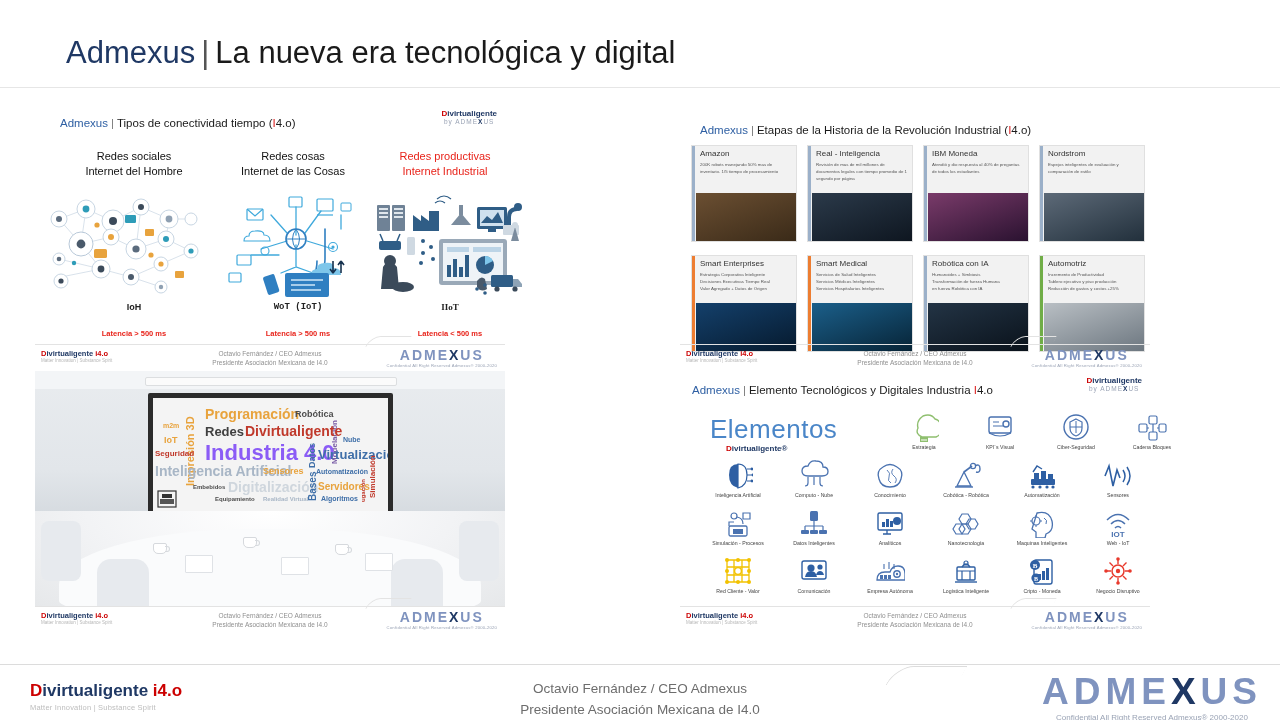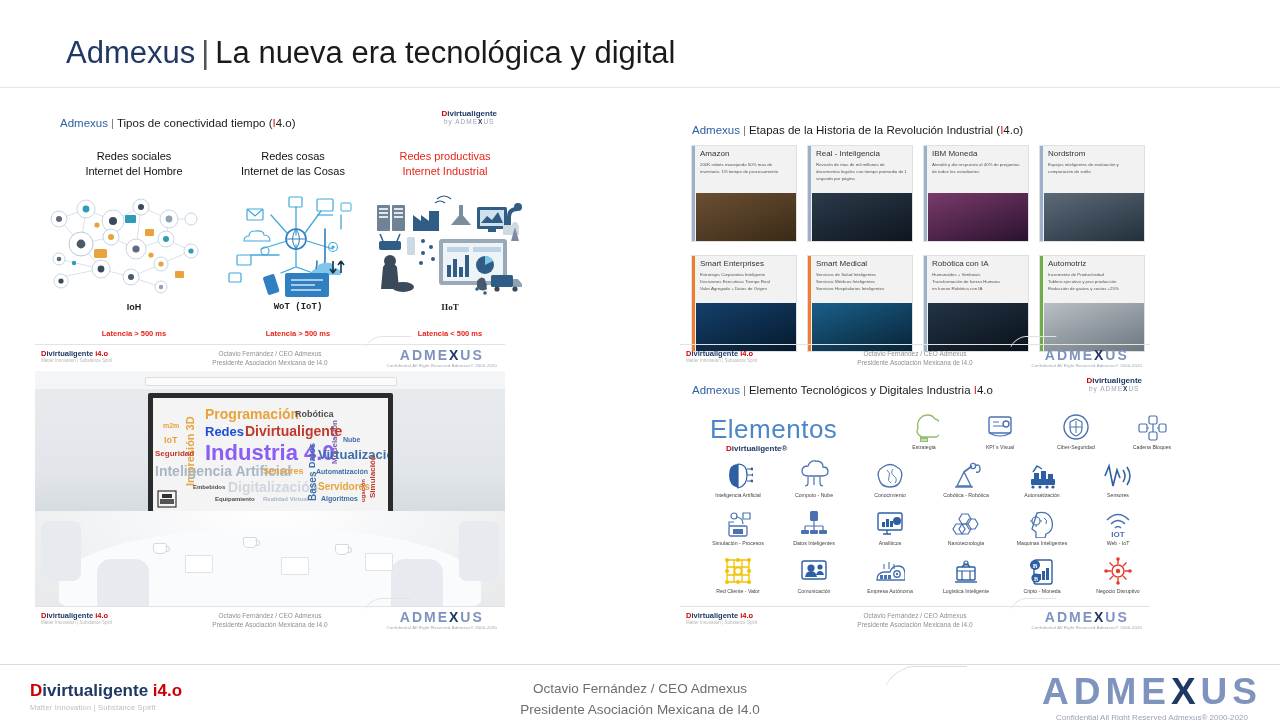--- a/index.html
+++ b/index.html
@@ -74,21 +74,21 @@
   .table{position:absolute;left:0;bottom:0;width:470px;height:96px;
      background:radial-gradient(ellipse at 50% 0%,#ffffff 0%,#f2f3f5 55%,#e6e8ea 100%);}
   .tbl-surface{position:absolute;left:24px;top:18px;width:422px;height:80px;background:#fafbfc;border-radius:46% 46% 8% 8%/70% 70% 10% 10%;}
   .chair{position:absolute;background:#e7eaee;border-radius:8px;}
   .cup{position:absolute;width:12px;height:9px;background:#fff;border:1px solid #d6d9dd;border-radius:2px 2px 5px 5px;}
   .cup:after{content:"";position:absolute;right:-4px;top:2px;width:4px;height:4px;border:1px solid #d6d9dd;border-left:none;border-radius:0 4px 4px 0;}
   .pad{position:absolute;width:26px;height:16px;background:#fff;border:1px solid #dfe2e6;border-radius:1px;}
 
   
   #panelC{left:680px;top:105px;width:470px;height:255px;}
-  #panelC .panel-head{position:absolute;left:12px;top:8px;text-align:center;}
+  #panelC .panel-head{position:absolute;left:20px;top:8px;text-align:center;}
   .card{position:absolute;width:104px;height:95px;background:#f2f2f2;overflow:hidden;
      box-shadow:0 0 0 1px #e0e0e0;}
   .card .accent{position:absolute;left:0;top:0;width:3px;height:100%;}
   .card .ct{position:absolute;left:8px;top:4px;right:3px;font-size:8px;color:#333;line-height:1.1;}
   .card .cb{position:absolute;left:8px;top:16px;right:3px;font-size:4.4px;color:#555;line-height:1.55;}
   .card .cimg{position:absolute;left:4px;right:0px;bottom:0;height:48px;overflow:hidden;}
 
   
   #panelD{left:680px;top:365px;width:470px;height:257px;}
   #panelD .panel-head{position:absolute;left:12px;top:8px;}
@@ -325,21 +325,21 @@
       <div class="ceiling"></div>
       <div class="lightbar"></div>
       <div class="screen-frame">
         <div class="screen-inner">
           <div class="cloud" id="word-cloud">
               <span style="color: rgb(232, 163, 61); font-size: 11px; left: 32px; top: 88px; transform: rotate(-90deg); transform-origin: left top;">Impresión 3D</span>
               <span style="color: rgb(232, 163, 61); font-size: 14px; left: 52px; top: 9px;">Programación</span>
               <span style="color: rgb(76, 76, 76); font-size: 9px; left: 142px; top: 12px;">Robótica</span>
               <span style="color: rgb(123, 94, 167); font-size: 8px; left: 178px; top: 66px; transform: rotate(-90deg); transform-origin: left top;">Modelación</span>
               <span style="color: rgb(232, 163, 61); font-size: 7px; left: 10px; top: 24px;">m2m</span>
-              <span style="color: #1d4ed8; font-size: 13px; left: 52px; top: 27px;">Redes</span>
+              <span style="color: #404040; font-size: 13px; left: 52px; top: 27px;">Redes</span>
               <span style="color: rgb(192, 57, 43); font-size: 14px; left: 92px; top: 26px;">Divirtualigente</span>
               <span style="color: rgb(232, 163, 61); font-size: 9px; left: 11px; top: 38px;">IoT</span>
               <span style="color: rgb(63, 111, 168); font-size: 7px; left: 190px; top: 38px;">Nube</span>
               <span style="color: rgb(192, 57, 43); font-size: 8px; left: 2px; top: 52px;">Seguridad</span>
               <span style="color: #8b5cf6; font-size: 22px; left: 52px; top: 44px;">Industria 4.0</span>
               <span style="color: rgb(63, 111, 168); font-size: 9px; left: 155px; top: 70px; transform: rotate(-90deg); transform-origin: left top;">Datos</span>
               <span style="color: rgb(63, 111, 168); font-size: 13px; left: 165px; top: 50px;">Virtualización</span>
               <span style="color: rgb(168, 182, 198); font-size: 14px; left: 2px; top: 66px;">Inteligencia Artificial</span>
               <span style="color: rgb(232, 163, 61); font-size: 9px; left: 110px; top: 69px;">Sensores</span>
               <span style="color: rgb(63, 111, 168); font-size: 7px; left: 163px; top: 70px;">Automatización</span>

